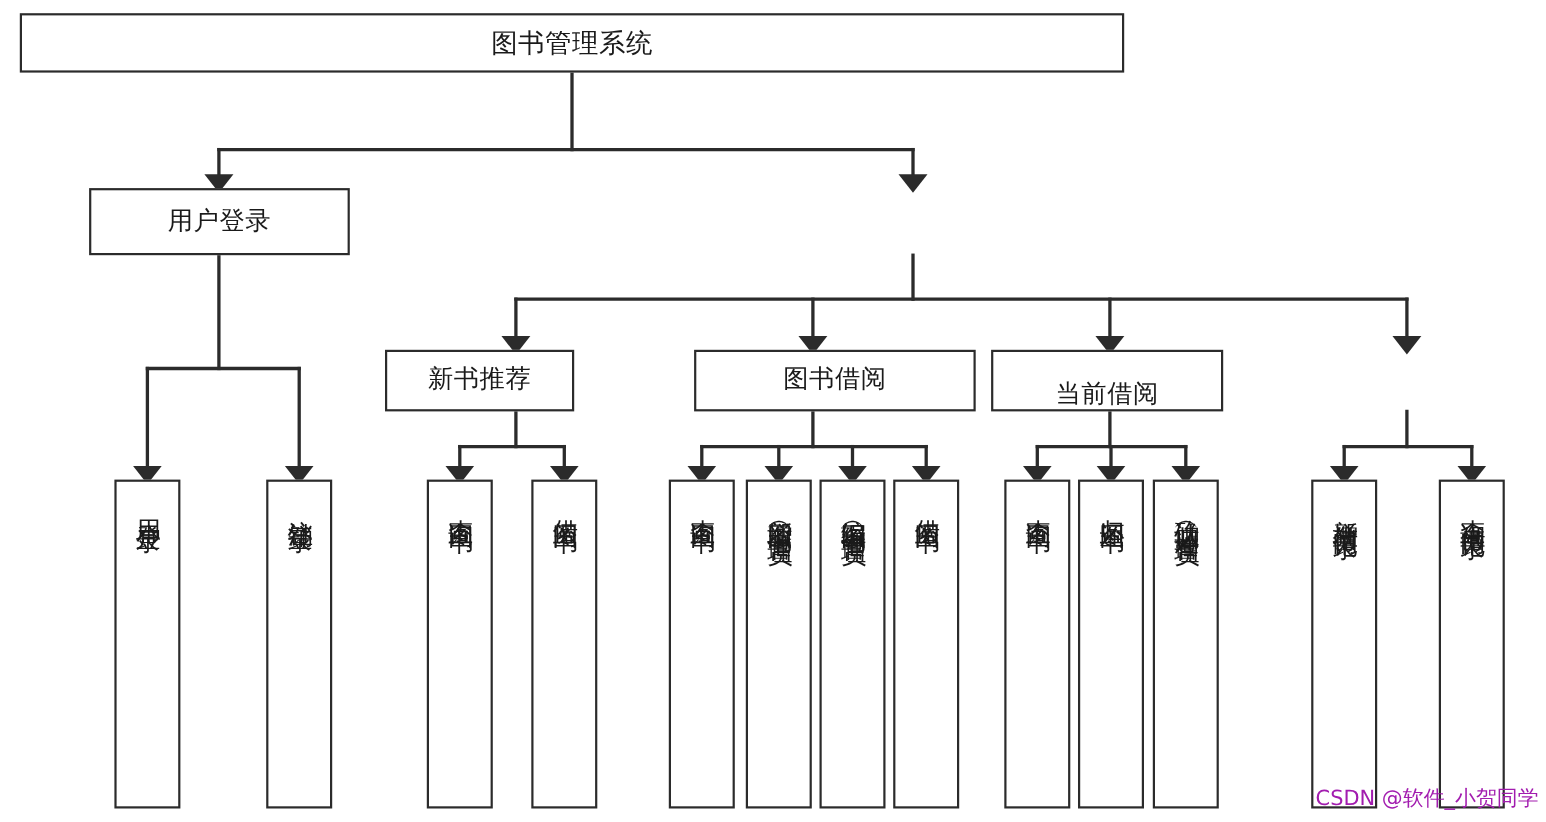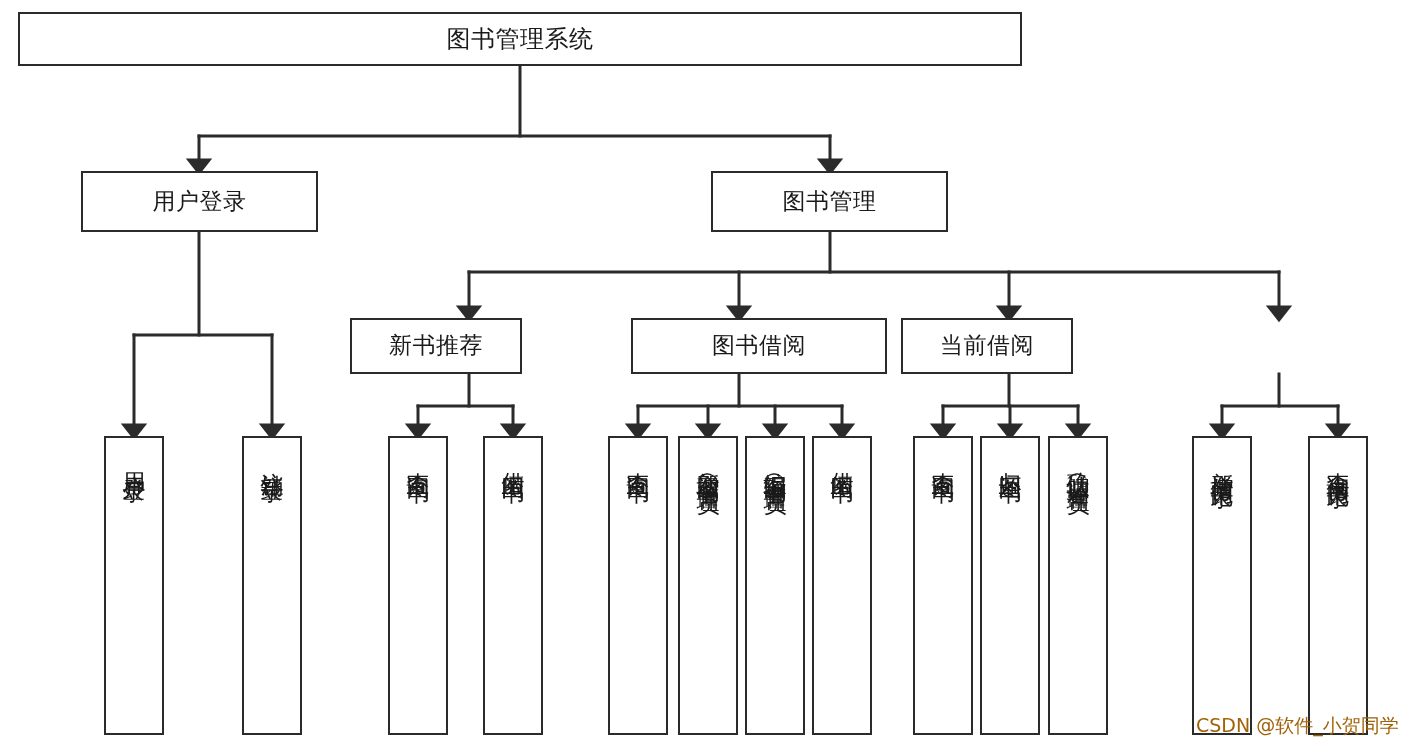--- a/index.html
+++ b/index.html
@@ -53,21 +53,21 @@
     writing-mode: vertical-rl;
     text-orientation: upright;
     font-size: 23px;
     line-height: 1.0;
     letter-spacing: 3px;
     white-space: nowrap;
   }
   .node.root .label { font-size: 24px; }
   .watermark {
     position: absolute;
-    color: #a16207;
+    color: #a21caf;
     font-size: 19px;
     white-space: nowrap;
     font-family: "DejaVu Sans", "Liberation Sans", sans-serif;
     pointer-events: none;
   }
 </style>
 </head>
 <body>
 
 <div id="canvas">
@@ -122,31 +122,28 @@
     </g>
   </svg>
 
   <div class="node horiz root" style="left:18px; top:12px; width:1004px; height:54px;">
     <span class="label">图书管理系统</span>
   </div>
 
   <div class="node horiz" style="left:81px; top:171px; width:237px; height:61px;">
     <span class="label">用户登录</span>
   </div>
-  <div class="node horiz" style="left:711px; top:171px; width:237px; height:61px;">
-    <span class="label">图书管理</span>
-  </div>
 
   <div class="node horiz" style="left:350px; top:318px; width:172px; height:56px;">
     <span class="label">新书推荐</span>
   </div>
   <div class="node horiz" style="left:631px; top:318px; width:256px; height:56px;">
     <span class="label">图书借阅</span>
   </div>
-  <div class="node horiz" style="left:901px; top:318px; width:172px; height:56px;">
+  <div class="node horiz" style="left:901px; top:318px; width:211px; height:56px;align-items:flex-end;">
     <span class="label">当前借阅</span>
   </div>
 
   <div class="node vert" style="left:104px; top:436px; width:60px; height:299px;">
     <span class="label">用户登录</span>
   </div>
   <div class="node vert" style="left:242px; top:436px; width:60px; height:299px;">
     <span class="label">注销登录</span>
   </div>
   <div class="node vert" style="left:388px; top:436px; width:60px; height:299px;">

